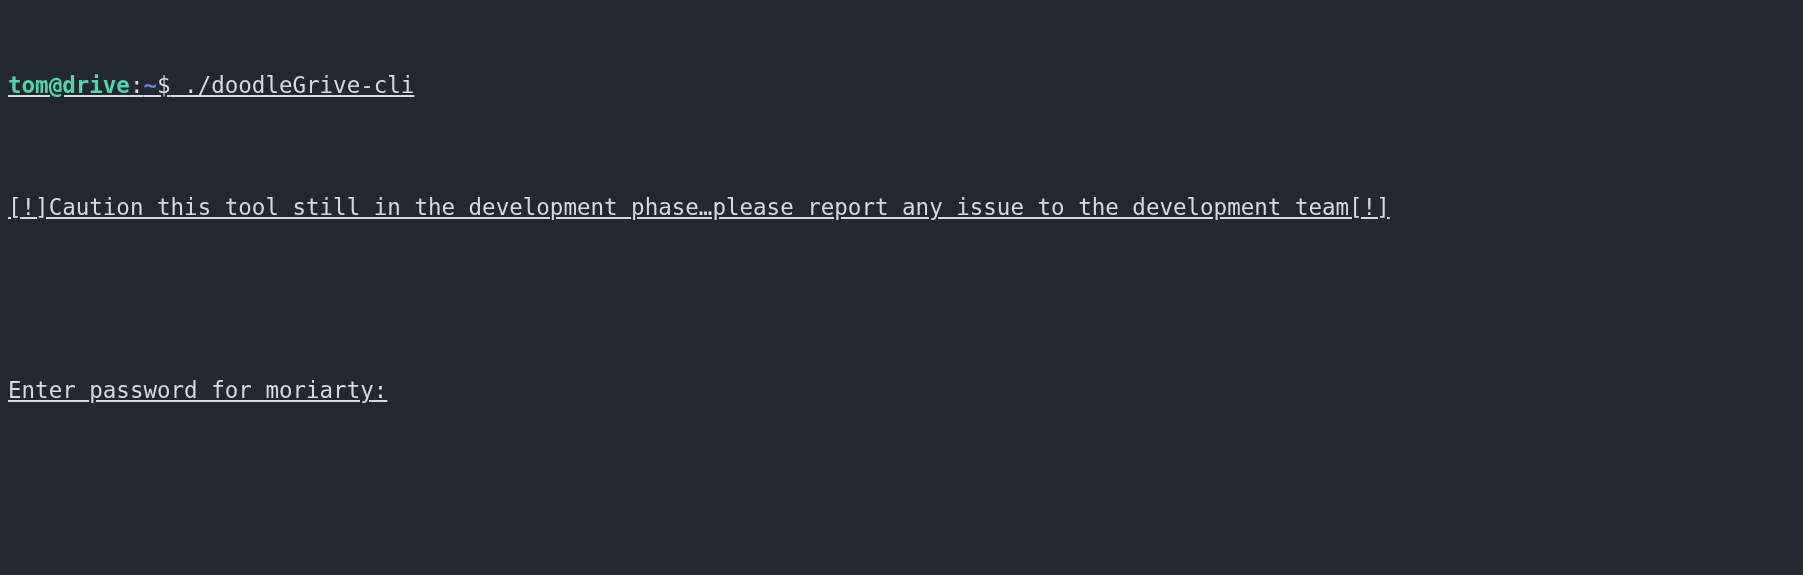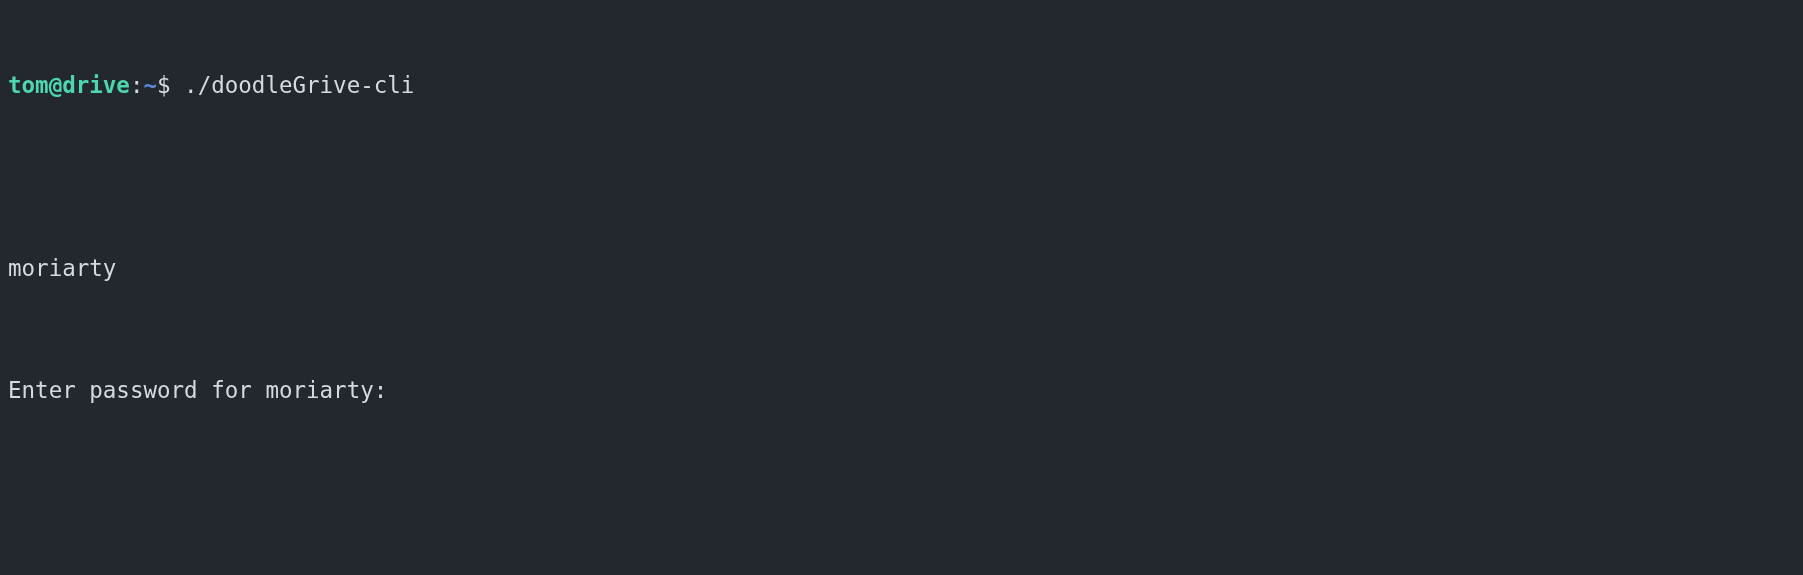--- a/index.html
+++ b/index.html
@@ -32,20 +32,21 @@
     font-size: 22.5px;
     line-height: 30.55px;
     color: #d5dae1;
     letter-spacing: 0px;
     white-space: pre;
   }
   .line {
     height: 30.55px;
     white-space: pre;
     font-family: "DejaVu Sans Mono", monospace;
+    text-decoration: underline;
   }
 
   .prompt-user {
     color: #4cd7ae;
     font-weight: bold;
   }
   .prompt-colon {
     color: #d5dae1;
   }
   .prompt-path {
@@ -60,23 +61,23 @@
   }
 </style>
 </head>
 <body>
 
 <div id="terminal">
   <div class="screen">
 
     <div class="line"><span class="prompt-user">tom@drive</span><span class="prompt-colon">:</span><span class="prompt-path">~</span><span class="prompt-dollar">$</span><span class="cmd"> ./doodleGrive-cli</span></div>
 
+    <div class="line">[!]Caution this tool still in the development phase…please report any issue to the development team[!]</div>
 
 
-    <div class="line">moriarty</div>
 
     <div class="line">Enter password for moriarty:</div>
 
     
 
     
 
     
 
     

